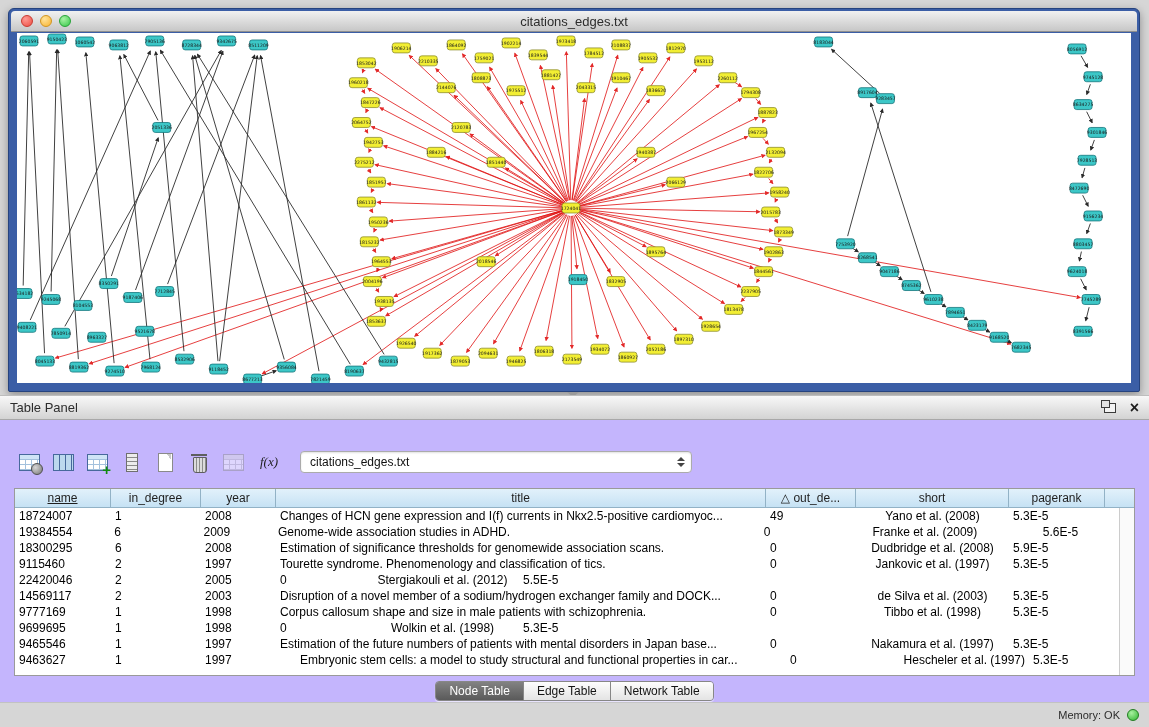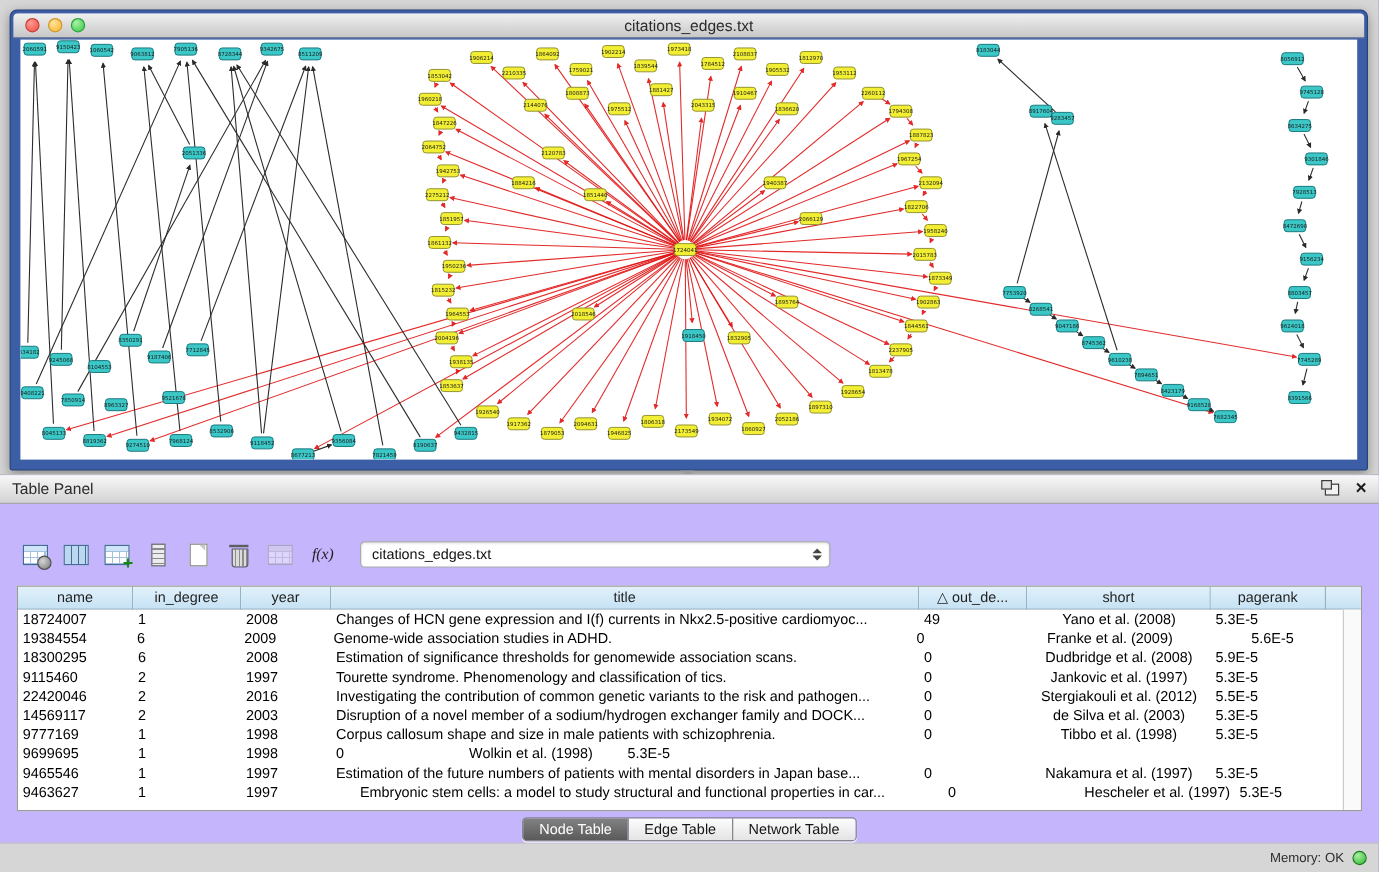--- a/index.html
+++ b/index.html
@@ -881,21 +881,21 @@
       <span class="combo-text">citations_edges.txt</span>
       <span class="combo-arrows">
           <i class="up"></i>
           <i class="dn"></i>
         </span>
     </div>
   </div>
 
   <div class="table-wrap">
     <div class="thead">
-        <div class="th" style="width: 96px;">name</div>
+        <div class="th" style="width: 96px; text-decoration: underline;">name</div>
         <div class="th" style="width: 90px;">in_degree</div>
         <div class="th" style="width: 75px;">year</div>
         <div class="th" style="width: 490px;">title</div>
         <div class="th" style="width: 90px;">△ out_de...</div>
         <div class="th" style="width: 153px;">short</div>
         <div class="th" style="width: 96px;">pagerank</div>
         <div class="th fill"></div>
       </div>
     <div class="tbody">
         <div class="tr">
@@ -930,22 +930,21 @@
           <div class="td" style="width: 90px; text-align: left;">2</div>
           <div class="td" style="width: 75px; text-align: left;">1997</div>
           <div class="td" style="width: 490px; text-align: left;">Tourette syndrome. Phenomenology and classification of tics.</div>
           <div class="td" style="width: 90px; text-align: left;">0</div>
           <div class="td" style="width: 153px; text-align: center;">Jankovic et al. (1997)</div>
           <div class="td" style="width: 96px; text-align: left;">5.3E-5</div>
         </div>
         <div class="tr">
           <div class="td" style="width: 96px; text-align: left;">22420046</div>
           <div class="td" style="width: 90px; text-align: left;">2</div>
-          <div class="td" style="width: 75px; text-align: left;">2016</div>
-          <div class="td" style="width: 490px; text-align: left;">Investigating the contribution of common genetic variants to the risk and pathogen...</div>
+          <div class="td" style="width: 75px; text-align: left;">2005</div>
           <div class="td" style="width: 90px; text-align: left;">0</div>
           <div class="td" style="width: 153px; text-align: center;">Stergiakouli et al. (2012)</div>
           <div class="td" style="width: 96px; text-align: left;">5.5E-5</div>
         </div>
         <div class="tr">
           <div class="td" style="width: 96px; text-align: left;">14569117</div>
           <div class="td" style="width: 90px; text-align: left;">2</div>
           <div class="td" style="width: 75px; text-align: left;">2003</div>
           <div class="td" style="width: 490px; text-align: left;">Disruption of a novel member of a sodium/hydrogen exchanger family and DOCK...</div>
           <div class="td" style="width: 90px; text-align: left;">0</div>

